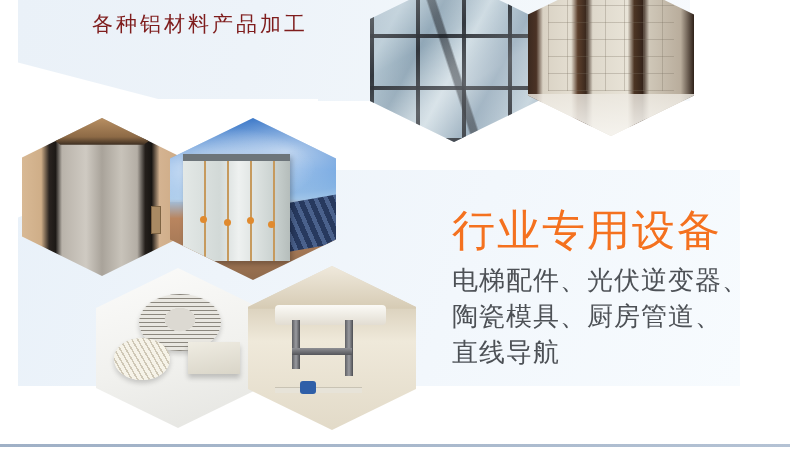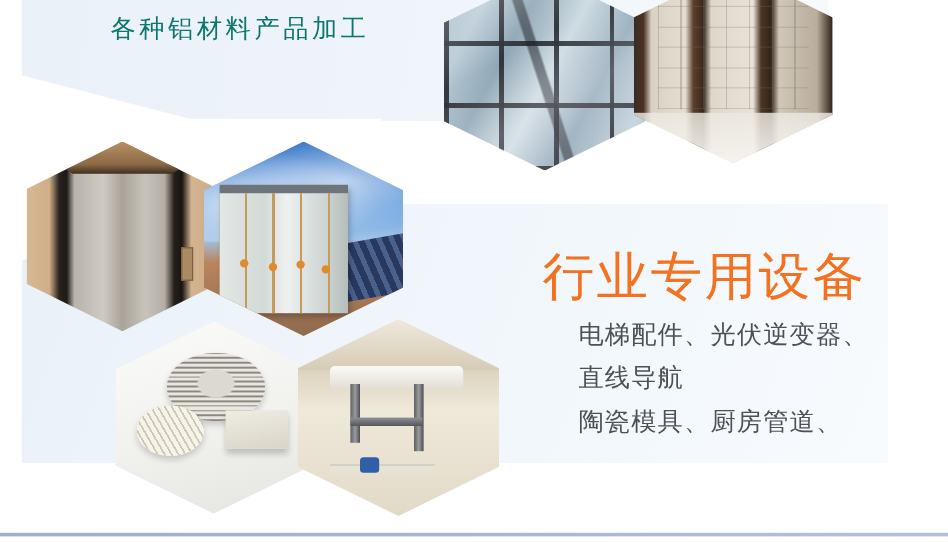--- a/index.html
+++ b/index.html
@@ -176,31 +176,31 @@
     background:#2f5fa8;
   }
   #hex-plumbing .pipe-h{
     position:absolute;left:16%;top:74%;width:52%;height:5px;background:#e7e3d8;
     border-top:1px solid #c9c3b4;
   }
 
   
   .heading-top{
     position:absolute;left:92px;top:10px;
-    font-size:21px;color:#0f766e;letter-spacing:3px;white-space:nowrap;
+    font-size:21px;color:#7f1d1d;letter-spacing:3px;white-space:nowrap;
   }
   .title-main{
     position:absolute;left:452px;top:202px;
     font-size:43px;font-weight:normal;color:#f4711f;letter-spacing:2px;
     white-space:nowrap;
     text-shadow:0 1px 0 rgba(255,255,255,.5);
   }
   .body-lines{
     position:absolute;left:452px;top:262px;
-    font-size:21px;color:#4d5156;line-height:36px;letter-spacing:1px;margin-left:30px;
+    font-size:26px;color:#4d5156;line-height:36px;letter-spacing:1px;
   }
   .body-lines div{white-space:nowrap;}
 </style>
 </head>
 <body>
 
 <div id="stage">
 
   <div class="panel-top"></div>
   <div class="panel-left-fill"></div>
@@ -254,18 +254,18 @@
     <div class="pipe-h"></div>
     <div class="meter"></div>
   </div>
 
   <div class="heading-top">各种铝材料产品加工</div>
 
   <div class="title-main">行业专用设备</div>
 
   <div class="body-lines">
     <div>电梯配件、光伏逆变器、</div>
+    <div>陶瓷模具、厨房管道、</div>
     <div>直线导航</div>
-    <div>陶瓷模具、厨房管道、</div>
   </div>
 
   <div class="bottom-rule"></div>
 </div>
 
 </body></html>

